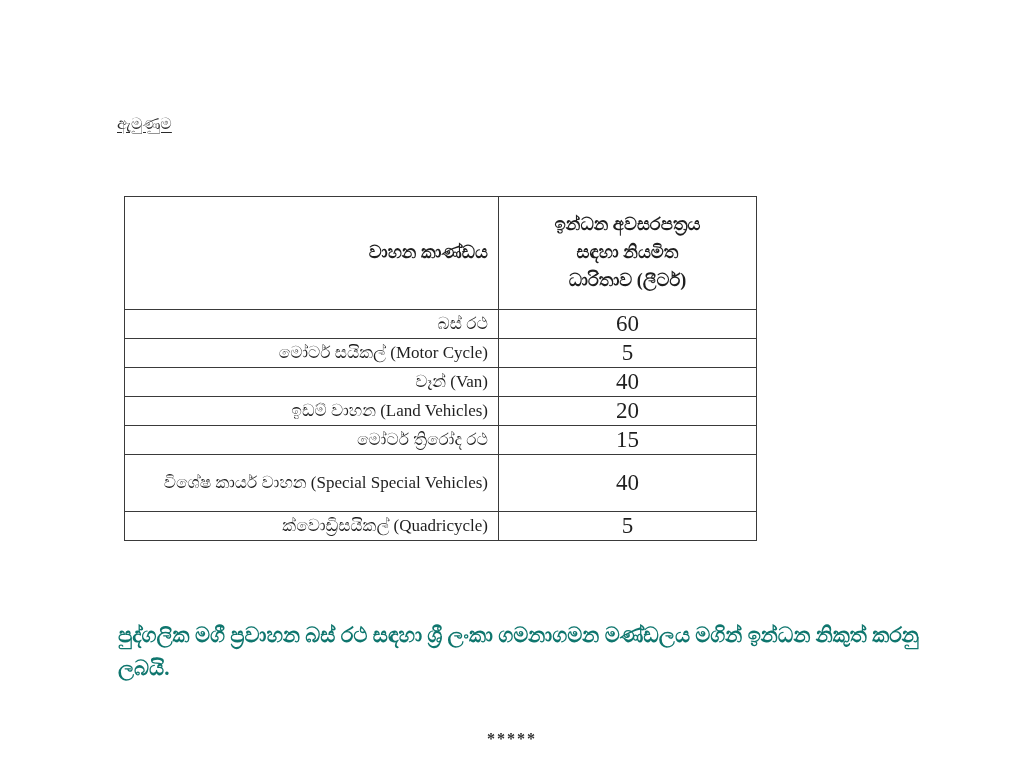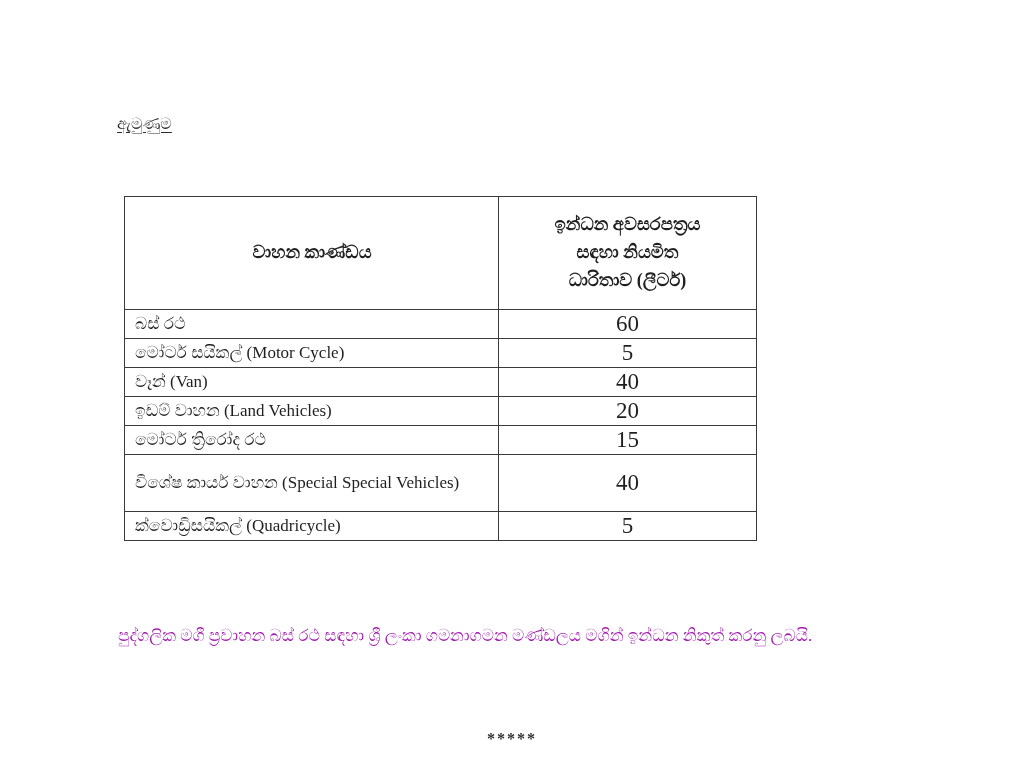--- a/index.html
+++ b/index.html
@@ -35,56 +35,57 @@
   }
   .permit-table col.c1 { width: 374px; }
   .permit-table col.c2 { width: 258px; }
   .permit-table th, .permit-table td {
     border: 1.5px solid #3a3a3a;
     background: #ffffff;
     overflow: hidden;
   }
   .permit-table th.hdr-cat {
     height: 104px;
-    text-align: center;
+    text-align: right;
     vertical-align: middle;
     padding: 0 10px 0 11px;
     font-size: 18px;
     font-weight: bold;
   }
   .permit-table th.hdr-cap {
     text-align: center;
     vertical-align: middle;
     font-size: 18px;
     font-weight: bold;
     line-height: 1.55;
     padding: 14px 6px;
   }
   .permit-table td.cell-cat {
     height: 26px;
-    text-align: left;
+    text-align: right;
     vertical-align: middle;
     padding: 1px 10px;
     font-size: 17px;
   }
   .permit-table td.cell-cap {
     text-align: center;
     vertical-align: middle;
     font-size: 23px;
     padding: 0;
   }
   .permit-table tr.row-double td { height: 54px; }
   .note-paragraph {
     position: absolute;
     left: 118px;
     top: 619px;
     width: 818px;
-    font-size: 17px;
+    font-size: 21px;
     line-height: 33px;
-    color: #a21caf;
+    color: #0f766e;
+    font-weight: bold;
   }
   .footer-stars {
     position: absolute;
     left: 0;
     top: 730px;
     width: 1024px;
     text-align: center;
     font-size: 16px;
     font-weight: bold;
     letter-spacing: 2px;

